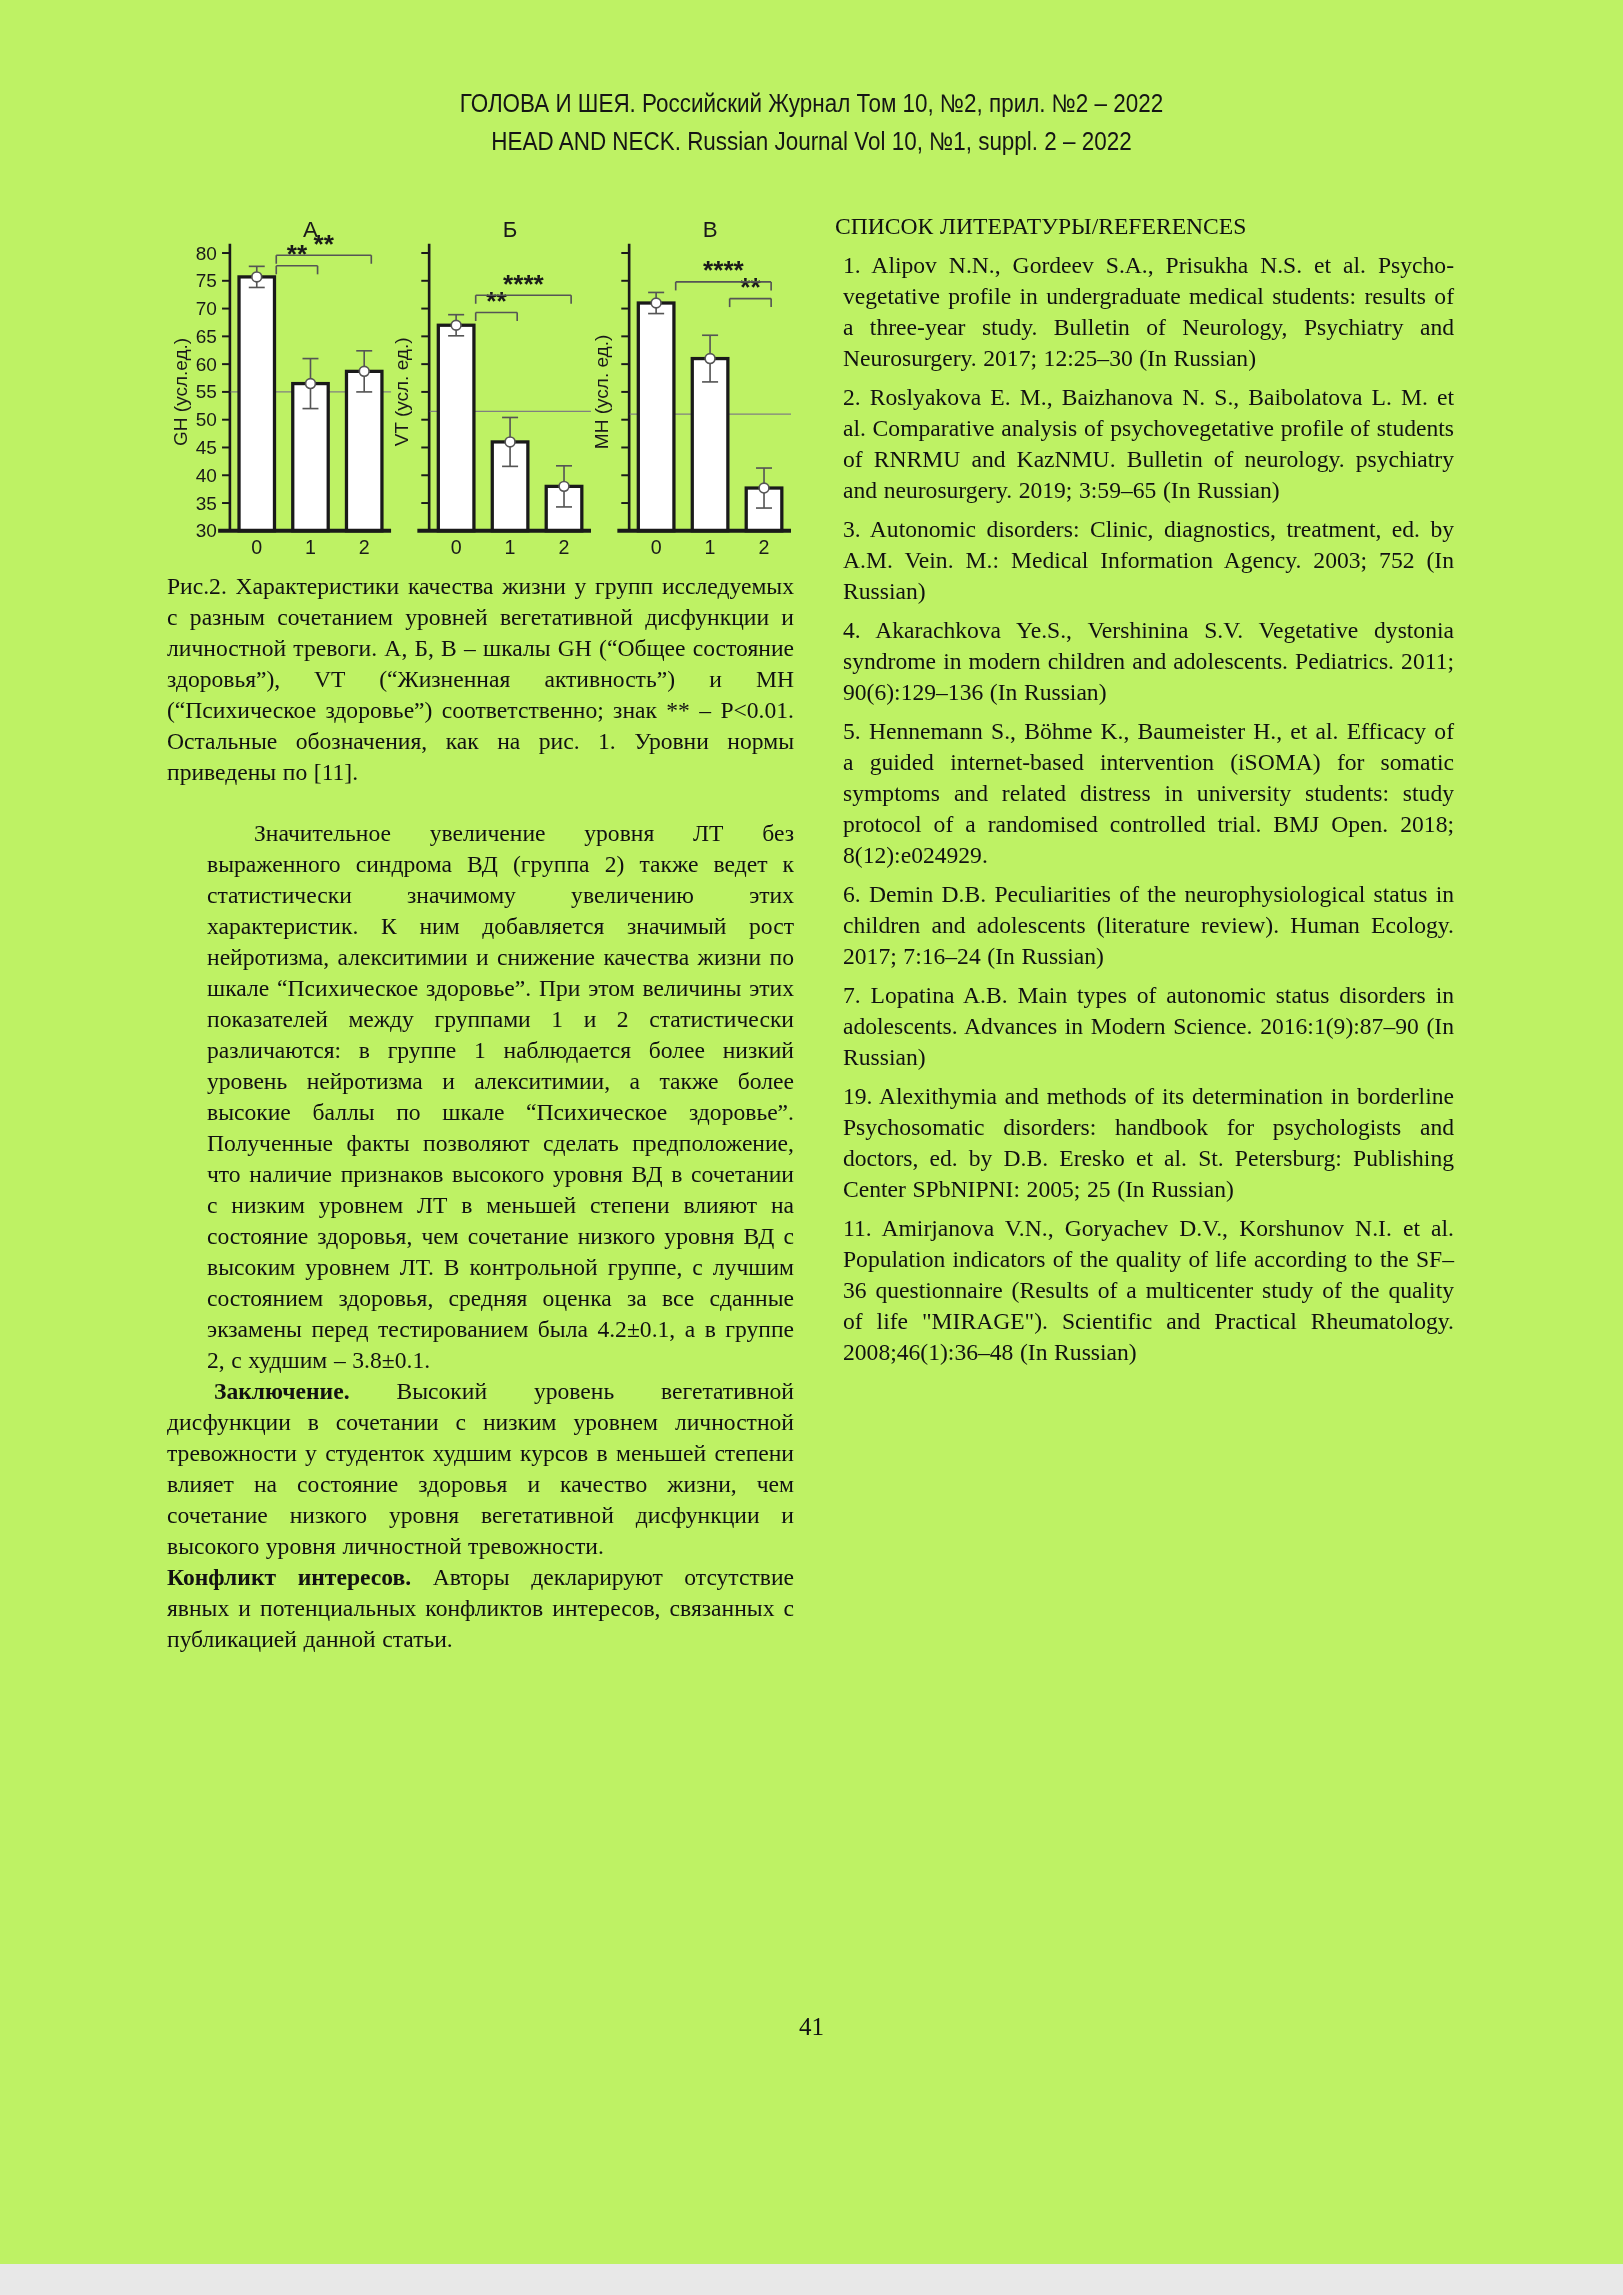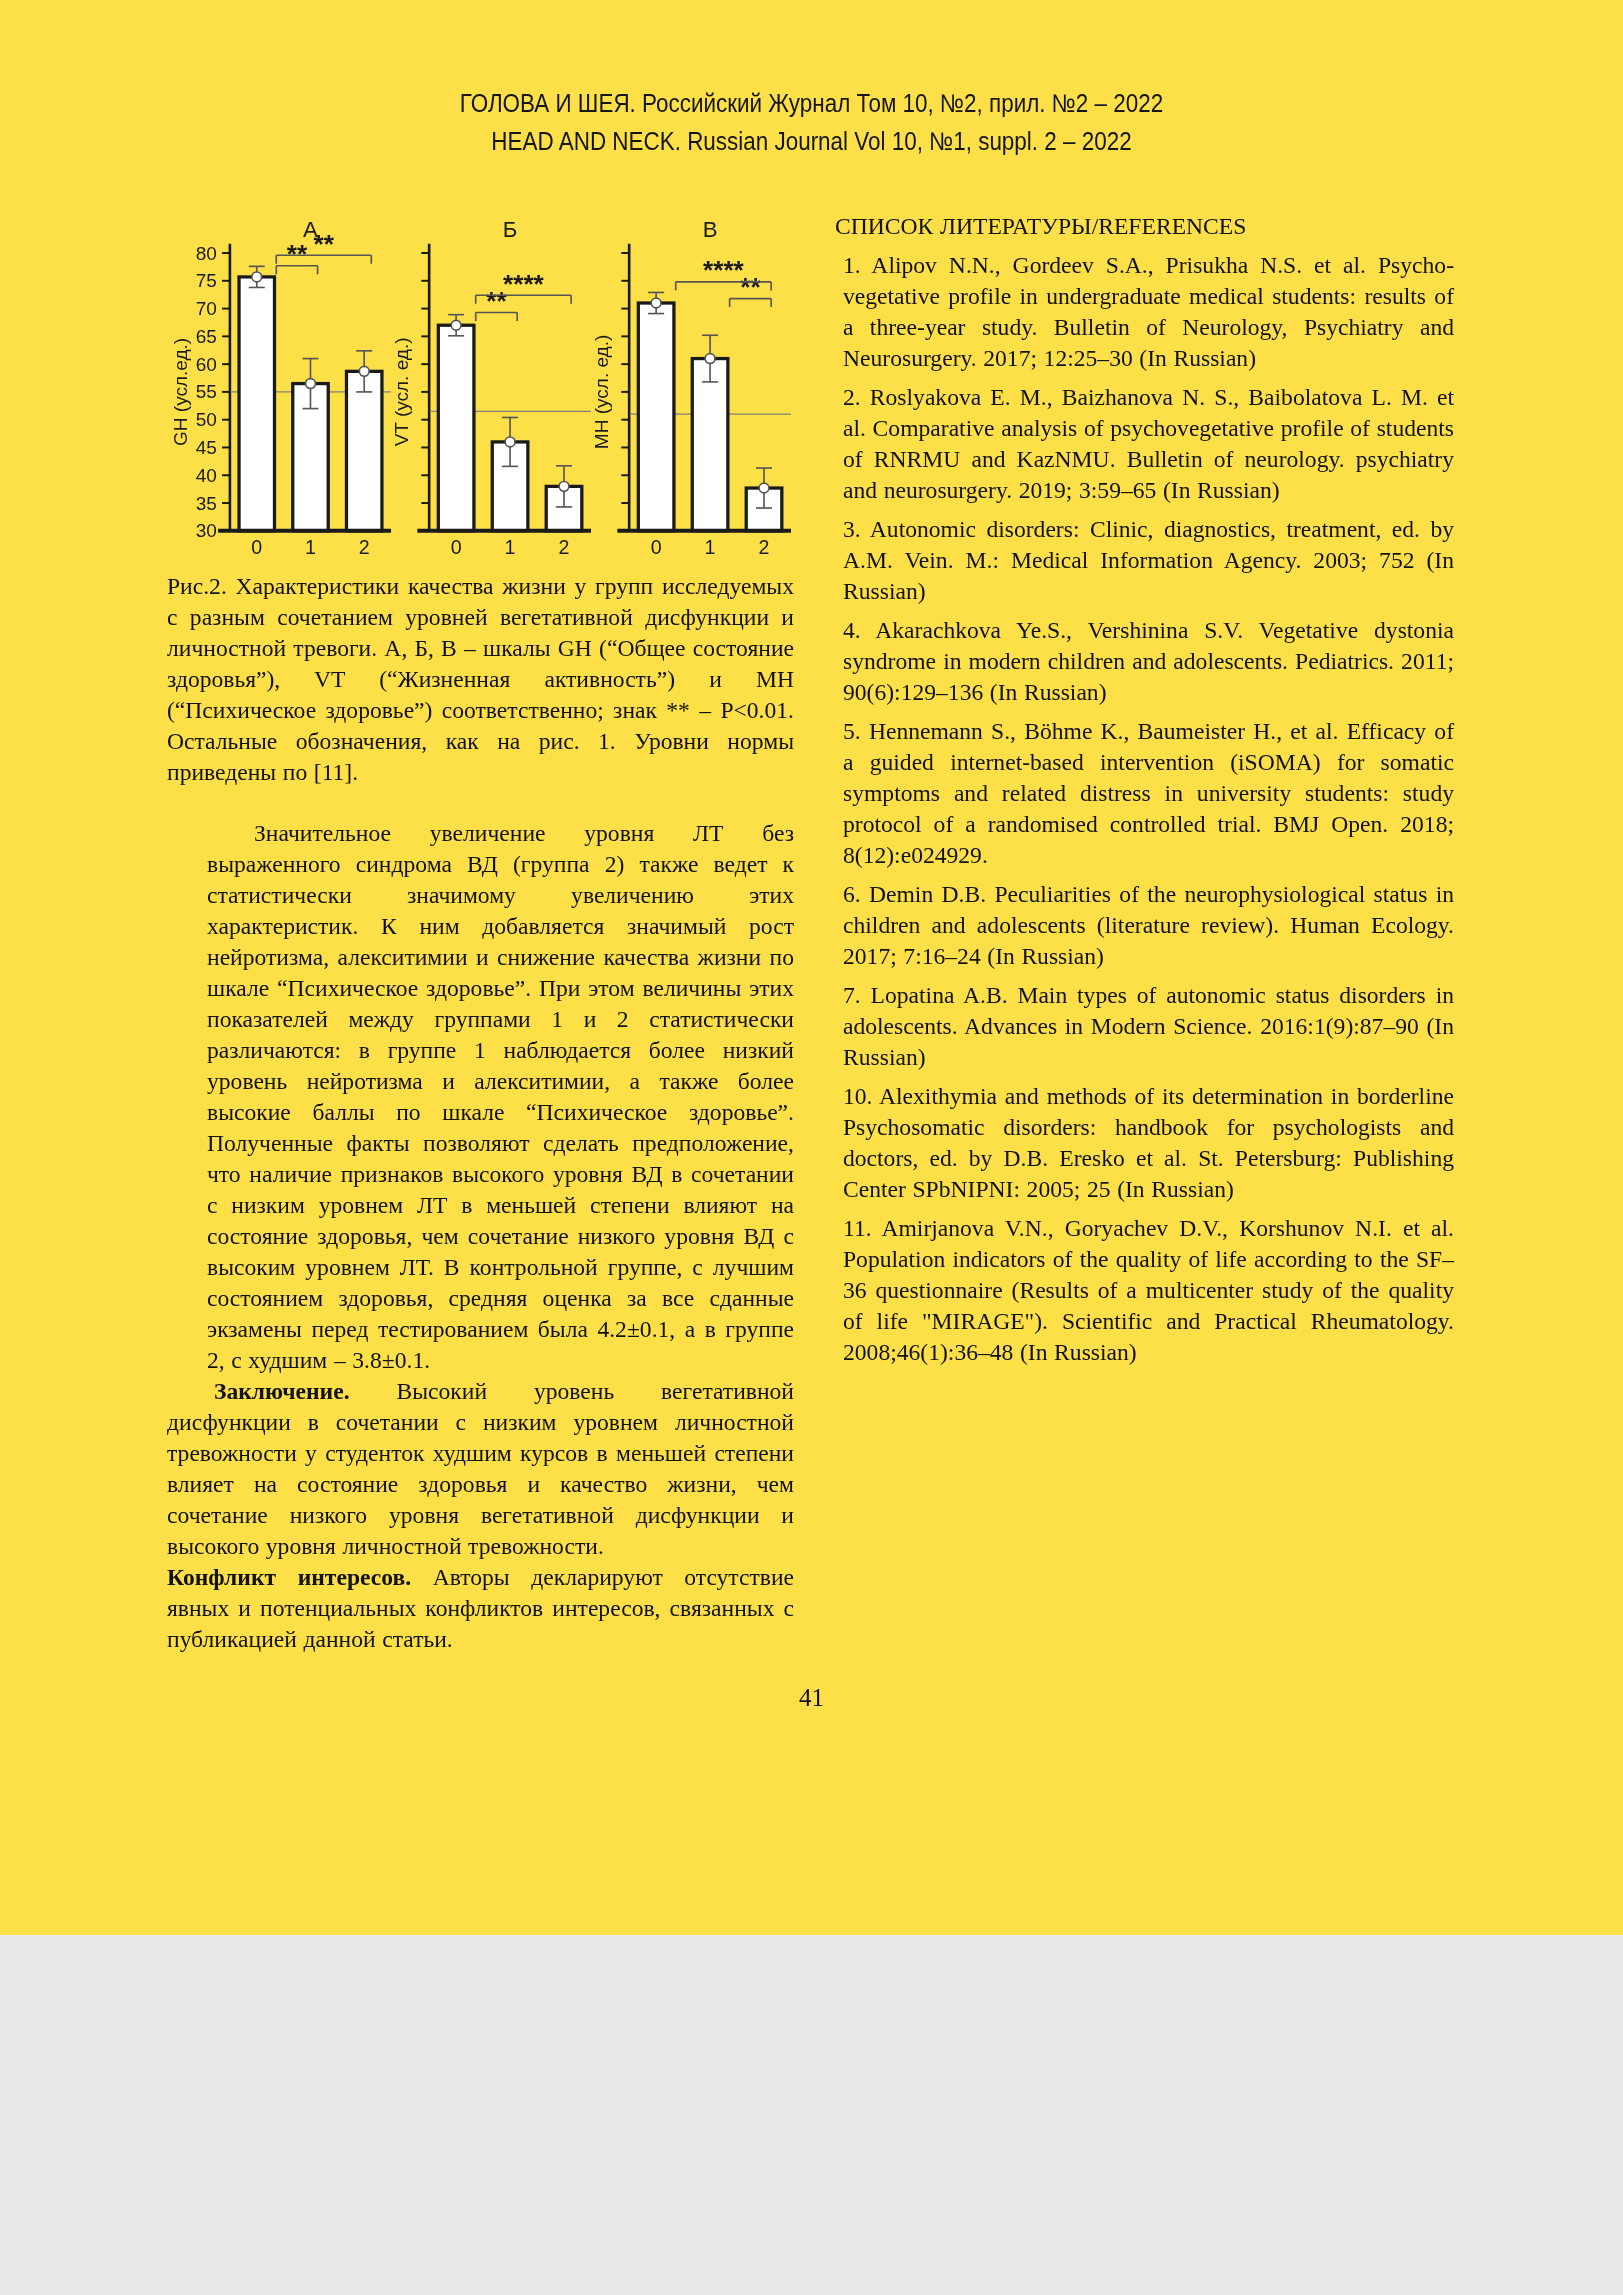--- a/index.html
+++ b/index.html
@@ -1,18 +1,18 @@
 <!DOCTYPE html>
 <html style="font-size:10.5px"><head>
 <meta charset="utf-8">
 <style>
   html,body { margin:0; padding:0; background:#e8e8e8; }
   .page {
-    position:relative; width:1623px; height:1935px; margin:0 auto;
-    background:#fde047; color:#111;
+    position:relative; width:1623px; height:2264px; margin:0 auto;
+    background:#bef264; color:#111;
     font-family:"Liberation Serif", serif;
     overflow:hidden;
   }
   .jheader {
     padding-top:84px; text-align:center;
     font-family:"Liberation Sans", sans-serif;
     font-size:25.5px; line-height:38px; color:#151515;
   }
   .jheader .hline { transform:scaleX(0.88); transform-origin:center; white-space:nowrap; }
   .columns { display:flex; margin:51px 161px 0 167px; gap:41px; align-items:flex-start; }
@@ -216,21 +216,21 @@
     <div class="col">
       <p class="body">СПИСОК ЛИТЕРАТУРЫ/REFERENCES</p>
       <div id="refs">
           <p class="body ref">1. Alipov N.N., Gordeev S.A., Prisukha N.S. et al. Psycho-vegetative profile in undergraduate medical students: results of a three-year study. Bulletin of Neurology, Psychiatry and Neurosurgery. 2017; 12:25–30 (In Russian)</p>
           <p class="body ref">2. Roslyakova E. M., Baizhanova N. S., Baibolatova L. M. et al. Comparative analysis of psychovegetative profile of students of RNRMU and KazNMU. Bulletin of neurology. psychiatry and neurosurgery. 2019; 3:59–65 (In Russian)</p>
           <p class="body ref">3. Autonomic disorders: Clinic, diagnostics, treatment, ed. by A.M. Vein. M.: Medical Information Agency. 2003; 752 (In Russian)</p>
           <p class="body ref">4. Akarachkova Ye.S., Vershinina S.V. Vegetative dystonia syndrome in modern children and adolescents. Pediatrics. 2011; 90(6):129–136 (In Russian)</p>
           <p class="body ref">5. Hennemann S., Böhme K., Baumeister H., et al. Efficacy of a guided internet-based intervention (iSOMA) for somatic symptoms and related distress in university students: study protocol of a randomised controlled trial. BMJ Open. 2018; 8(12):e024929.</p>
           <p class="body ref">6. Demin D.B. Peculiarities of the neurophysiological status in children and adolescents (literature review). Human Ecology. 2017; 7:16–24 (In Russian)</p>
           <p class="body ref">7. Lopatina A.B. Main types of autonomic status disorders in adolescents. Advances in Modern Science. 2016:1(9):87–90 (In Russian)</p>
-          <p class="body ref">10. Alexithymia and methods of its determination in borderline Psychosomatic disorders: handbook for psychologists and doctors, ed. by D.B. Eresko et al. St. Petersburg: Publishing Center SPbNIPNI: 2005; 25 (In Russian)</p>
+          <p class="body ref">19. Alexithymia and methods of its determination in borderline Psychosomatic disorders: handbook for psychologists and doctors, ed. by D.B. Eresko et al. St. Petersburg: Publishing Center SPbNIPNI: 2005; 25 (In Russian)</p>
           <p class="body ref">11. Amirjanova V.N., Goryachev D.V., Korshunov N.I. et al. Population indicators of the quality of life according to the SF–36 questionnaire (Results of a multicenter study of the quality of life "MIRAGE"). Scientific and Practical Rheumatology. 2008;46(1):36–48 (In Russian)</p>
         </div>
     </div>
 
   </div>
 
   <div class="pagenum">41</div>
 
 </div>
 

